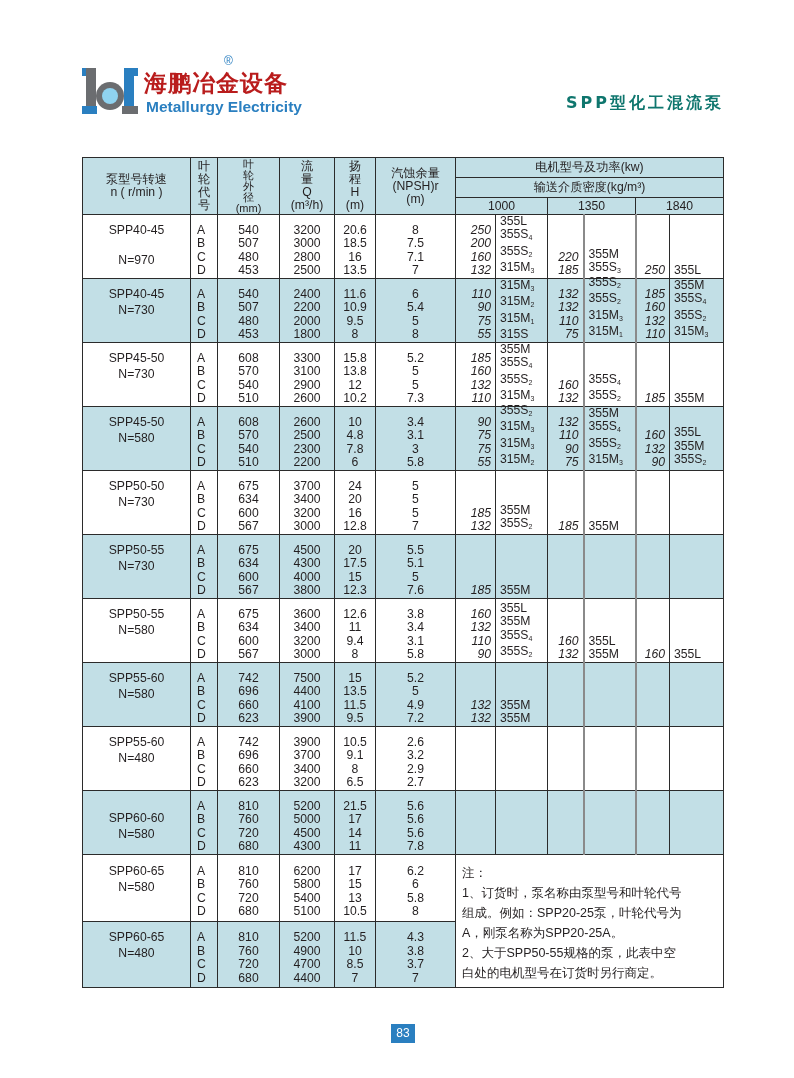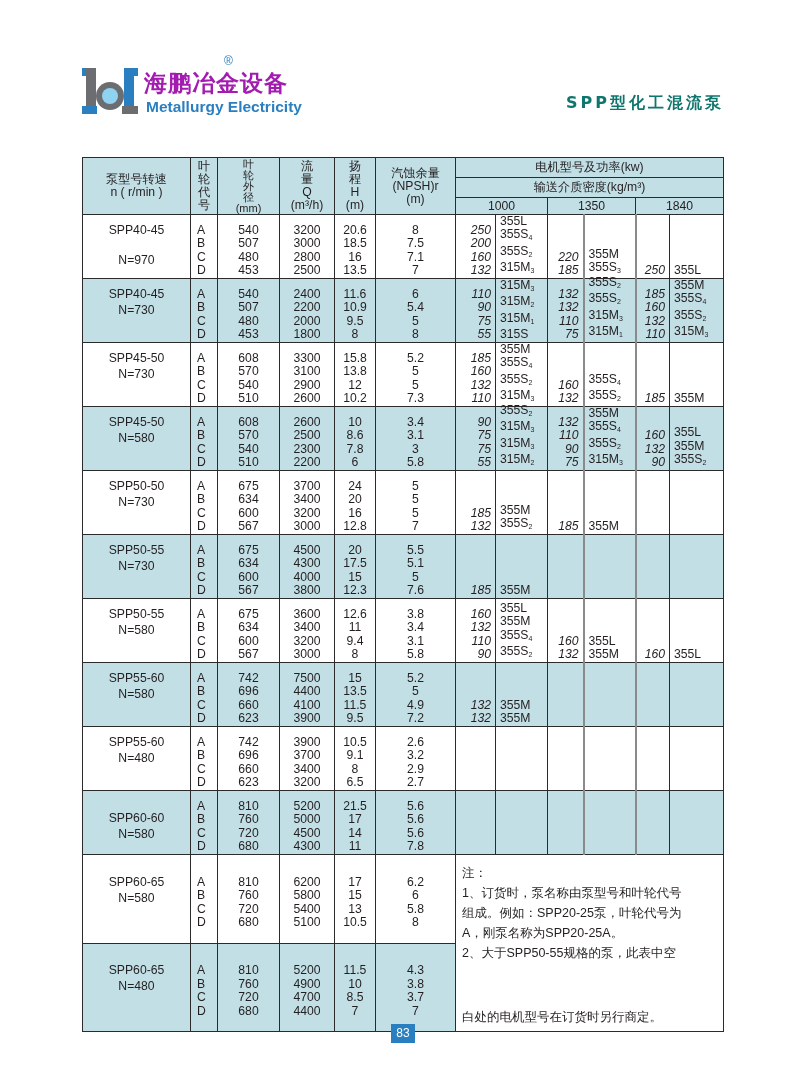--- a/index.html
+++ b/index.html
@@ -1,21 +1,21 @@
 <!DOCTYPE html>
 <html><head>
 <meta charset="utf-8">
 <style>
   html, body { margin:0; padding:0; background:#ffffff; }
   body { width:794px; height:1078px; position:relative; overflow:hidden;
          font-family:"Liberation Sans", "DejaVu Sans", sans-serif; color:#231f20; }
   .logo { position:absolute; left:82px; top:56px; width:230px; height:66px; }
   .logo-mark { position:absolute; left:0; top:10px; width:56px; height:50px; }
   .logo-reg { position:absolute; left:142px; top:-2px; font-size:12px; color:#2a7fc0; }
-  .logo-cn { position:absolute; left:62px; top:12px; font-size:23px; font-weight:bold; color:#a21caf; letter-spacing:1px; font-family:"DejaVu Sans", sans-serif; }
+  .logo-cn { position:absolute; left:62px; top:12px; font-size:23px; font-weight:bold; color:#b91c1c; letter-spacing:1px; font-family:"DejaVu Sans", sans-serif; }
   .logo-en { position:absolute; left:64px; top:42px; font-size:15.5px; font-weight:bold; color:#2a7fc0; }
   .page-title { position:absolute; right:70px; top:93px; font-size:16px; font-weight:bold; letter-spacing:3px; color:#0f766e; font-family:"DejaVu Sans", sans-serif; }
 
   table.spec { position:absolute; left:82px; top:157px; border-collapse:collapse; table-layout:fixed;
                width:641px; font-size:12.2px; line-height:13px; }
   table.spec td, table.spec th { border:1.3px solid #2b2b2b; padding:0; text-align:center; vertical-align:middle; font-weight:normal; }
   table.spec th { background:#c2dfe6; }
   .hd-motor { height:20px; }
   .hd-dens { height:20px; }
   .hd-vals { height:17px; }
@@ -426,21 +426,21 @@
           <div class="lines">
             <span>2600</span>
             <span>2500</span>
             <span>2300</span>
             <span>2200</span>
           </div>
         </td>
         <td>
           <div class="lines">
             <span>10</span>
-            <span>8.6</span>
+            <span>4.8</span>
             <span>7.8</span>
             <span>6</span>
           </div>
         </td>
         <td>
           <div class="lines">
             <span>3.4</span>
             <span>3.1</span>
             <span>3</span>
             <span>5.8</span>
@@ -975,21 +975,21 @@
             <span>5.8</span>
             <span>8</span>
           </div>
         </td>
         <td colspan="6" rowspan="2" class="notes">
           <div style="padding-top: 0px;">注：</div>
           <div style="padding-top: 0px;">1、订货时，泵名称由泵型号和叶轮代号</div>
           <div style="padding-top: 0px;">组成。例如：SPP20-25泵，叶轮代号为</div>
           <div style="padding-top: 0px;">A，刚泵名称为SPP20-25A。</div>
           <div style="padding-top: 0px;">2、大于SPP50-55规格的泵，此表中空</div>
-          <div style="padding-top: 0px; margin-top: 44px;">白处的电机型号在订货时另行商定。</div>
+          <div style="padding-top: 0px;">白处的电机型号在订货时另行商定。</div>
         </td>
       </tr>
       <tr class="grp blue">
         <td>
           <div class="lines center" style="justify-content: flex-start; padding-top: 6px; height: 56px;">
             <span style="line-height: 16px;">SPP60-65</span>
             <span style="line-height: 16px;">N=480</span>
           </div>
         </td>
         <td>

